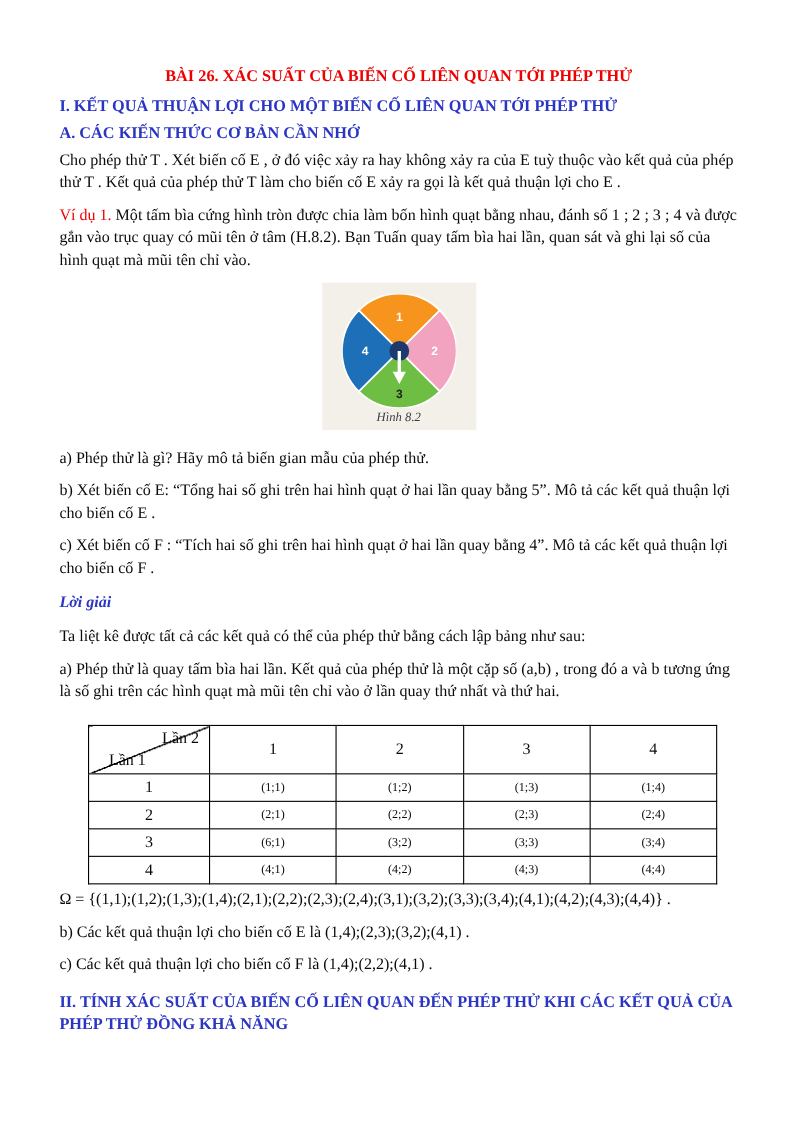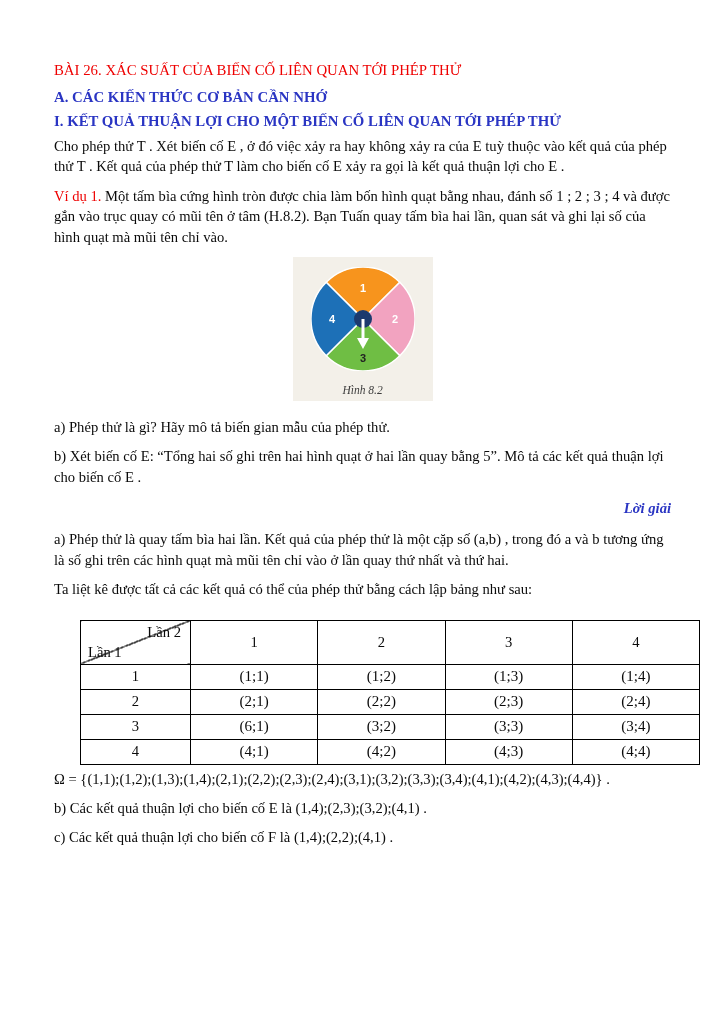--- a/index.html
+++ b/index.html
@@ -4,71 +4,71 @@
 <style>
   * { margin:0; padding:0; box-sizing:border-box; }
   html,body { background:#ffffff; }
   .page {
     width:725px; height:1024px; margin:0 auto; background:#ffffff;
     font-family:"Liberation Serif", serif; font-size:14.6px; color:#0a0a0a;
     padding:62px 54px 30px 54px; overflow:hidden;
   }
   p { line-height:1.4; margin-bottom:9px; }
   .title {
-    color:#ee0000; font-weight:normal; text-align:left;
+    color:#ee0000; font-weight:bold; text-align:center;
     font-size:14.8px; margin-bottom:9px;
   }
   .blue-head {
     color:#2a35c3; font-weight:bold; font-size:14.8px;
     line-height:1.35; margin-bottom:4px;
   }
   .blue-head.last { margin-top:14px; }
   .red-label { color:#ee0000; font-weight:normal; }
   .solution-heading {
     color:#2a35c3; font-weight:bold; font-style:italic;
-    text-align:right; margin:13px 0 12px 0;
+    text-align:left; margin:13px 0 12px 0;
   }
   .figure-wrap { display:flex; justify-content:center; margin:10px 0 16px 0; }
   .fig-card {
     background:#f3f0e9; padding:10px 18px 5px 18px;
     display:flex; flex-direction:column; align-items:center;
   }
-  .caption { font-style:italic; font-size:11.5px; color:#3c3c3c; margin-top:13px; }
+  .caption { font-style:italic; font-size:11.5px; color:#3c3c3c; margin-top:3px; }
 
   table.result-table {
-    border-collapse:collapse; table-layout:fixed; width:620px;
+    border-collapse:collapse; table-layout:fixed; width:572px;
     margin:20px 0 4px 26px; font-size:14.6px;
   }
   table.result-table th, table.result-table td {
     border:1px solid #000; text-align:center; font-weight:normal;
     vertical-align:middle; padding:0;
   }
   tr.head-row th { height:44px; }
   tr.data-row td { height:25px; }
-  td.pair-cell { font-size:15px; }
+  td.pair-cell { font-size:11px; }
   th.corner {
     position:relative; width:110px;
     background:linear-gradient(to bottom right,
       transparent calc(50% - 0.6px), #000 calc(50% - 0.6px),
       #000 calc(50% + 0.6px), transparent calc(50% + 0.6px));
   }
   .corner-top { position:absolute; top:3px; right:9px; }
-  .corner-bottom { position:absolute; bottom:3px; left:7px; }
+  .corner-bottom { position:absolute; bottom:3px; left:18px; }
 
   .wheel-num { font-family:"Liberation Sans", sans-serif; font-size:11px; font-weight:bold; }
 </style>
 </head>
 <body>
 
 <div class="page">
 
   <div class="title">BÀI 26. XÁC SUẤT CỦA BIẾN CỐ LIÊN QUAN TỚI PHÉP THỬ</div>
 
+  <div class="blue-head">I. KẾT QUẢ THUẬN LỢI CHO MỘT BIẾN CỐ LIÊN QUAN TỚI PHÉP THỬ</div>
   <div class="blue-head">A. CÁC KIẾN THỨC CƠ BẢN CẦN NHỚ</div>
-  <div class="blue-head">I. KẾT QUẢ THUẬN LỢI CHO MỘT BIẾN CỐ LIÊN QUAN TỚI PHÉP THỬ</div>
 
   <p>Cho phép thử T . Xét biến cố E , ở đó việc xảy ra hay không xảy ra của E tuỳ thuộc vào kết quả của phép thử T . Kết quả của phép thử T làm cho biến cố E xảy ra gọi là kết quả thuận lợi cho E .</p>
 
   <p><span class="red-label">Ví dụ 1.</span><span> Một tấm bìa cứng hình tròn được chia làm bốn hình quạt bằng nhau, đánh số 1 ; 2 ; 3 ; 4 và được gắn vào trục quay có mũi tên ở tâm (H.8.2). Bạn Tuấn quay tấm bìa hai lần, quan sát và ghi lại số của hình quạt mà mũi tên chỉ vào.</span></p>
 
   <div class="figure-wrap">
     <div class="fig-card">
       <svg width="104" height="104" viewBox="0 0 104 104">
         <g stroke="#ffffff" stroke-width="1.5">
           <path d="M52 52 L15.2 15.2 A52 52 0 0 1 88.8 15.2 Z" fill="#F7941D"></path>
@@ -83,25 +83,26 @@
         <text class="wheel-num" x="84" y="56" text-anchor="middle" fill="#ffffff">2</text>
         <text class="wheel-num" x="52" y="95" text-anchor="middle" fill="#222222">3</text>
         <text class="wheel-num" x="21" y="56" text-anchor="middle" fill="#ffffff">4</text>
       </svg>
       <div class="caption">Hình 8.2</div>
     </div>
   </div>
 
   <p>a) Phép thử là gì? Hãy mô tả biến gian mẫu của phép thử.</p>
   <p>b) Xét biến cố E: “Tổng hai số ghi trên hai hình quạt ở hai lần quay bằng 5”. Mô tả các kết quả thuận lợi cho biến cố E .</p>
+  <p>c) Xét biến cố F : “Tích hai số ghi trên hai hình quạt ở hai lần quay bằng 4”. Mô tả các kết quả thuận lợi cho biến cố F .</p>
 
   <div class="solution-heading">Lời giải</div>
 
+  <p>Ta liệt kê được tất cả các kết quả có thể của phép thử bằng cách lập bảng như sau:</p>
   <p>a) Phép thử là quay tấm bìa hai lần. Kết quả của phép thử là một cặp số (a,b) , trong đó a  và b  tương ứng là số ghi trên các hình quạt mà mũi tên chỉ vào ở lần quay thứ nhất và thứ hai.</p>
-  <p>Ta liệt kê được tất cả các kết quả có thể của phép thử bằng cách lập bảng như sau:</p>
 
   <table class="result-table">
     <tbody>
       <tr class="head-row">
         <th class="corner">
           <span class="corner-top">Lần 2</span>
           <span class="corner-bottom">Lần 1</span>
         </th>
         <th>1</th>
         <th>2</th>
@@ -136,14 +137,15 @@
         <td class="pair-cell">(4;3)</td>
         <td class="pair-cell">(4;4)</td>
       </tr>
     </tbody>
   </table>
 
   <p>Ω = {(1,1);(1,2);(1,3);(1,4);(2,1);(2,2);(2,3);(2,4);(3,1);(3,2);(3,3);(3,4);(4,1);(4,2);(4,3);(4,4)} .</p>
   <p>b) Các kết quả thuận lợi cho biến cố E  là  (1,4);(2,3);(3,2);(4,1) .</p>
   <p>c) Các kết quả thuận lợi cho biến cố F  là  (1,4);(2,2);(4,1) .</p>
 
+  <div class="blue-head last">II. TÍNH XÁC SUẤT CỦA BIẾN CỐ LIÊN QUAN ĐẾN PHÉP THỬ KHI CÁC KẾT QUẢ CỦA PHÉP THỬ ĐỒNG KHẢ NĂNG</div>
 
 </div>
 
 </body></html>

